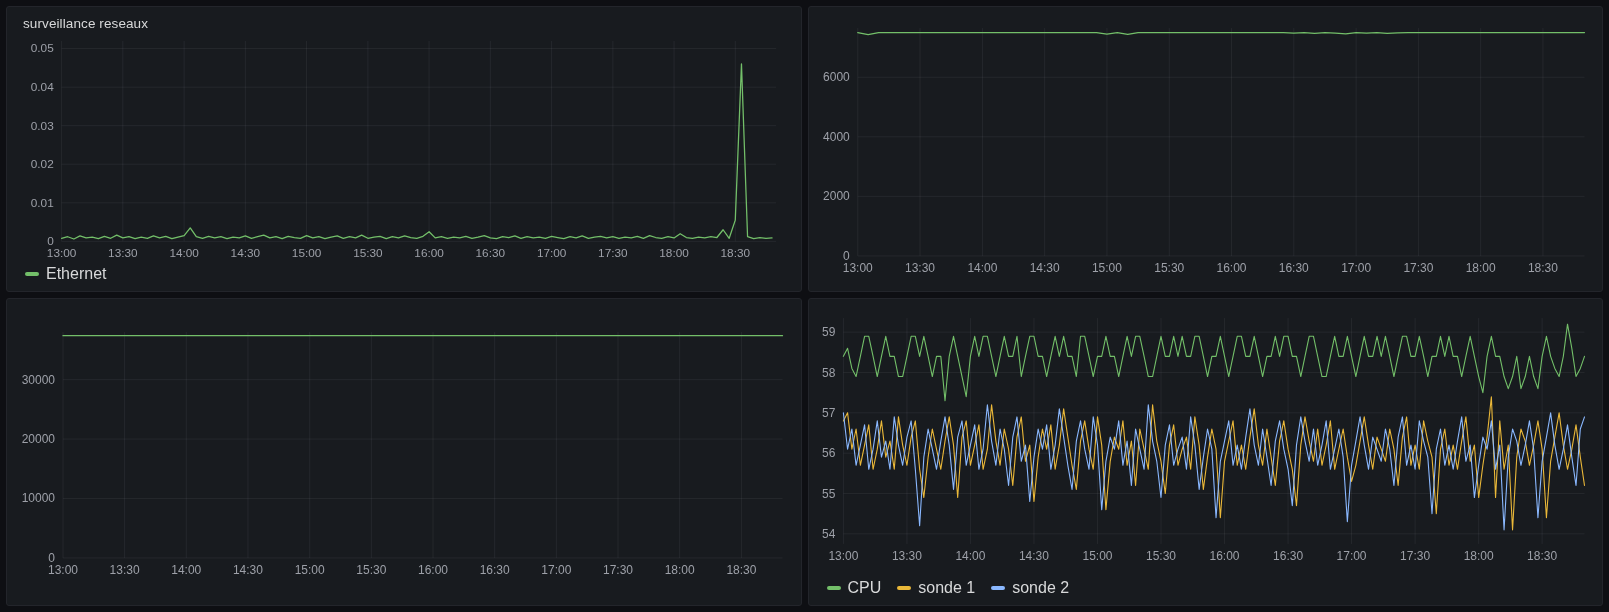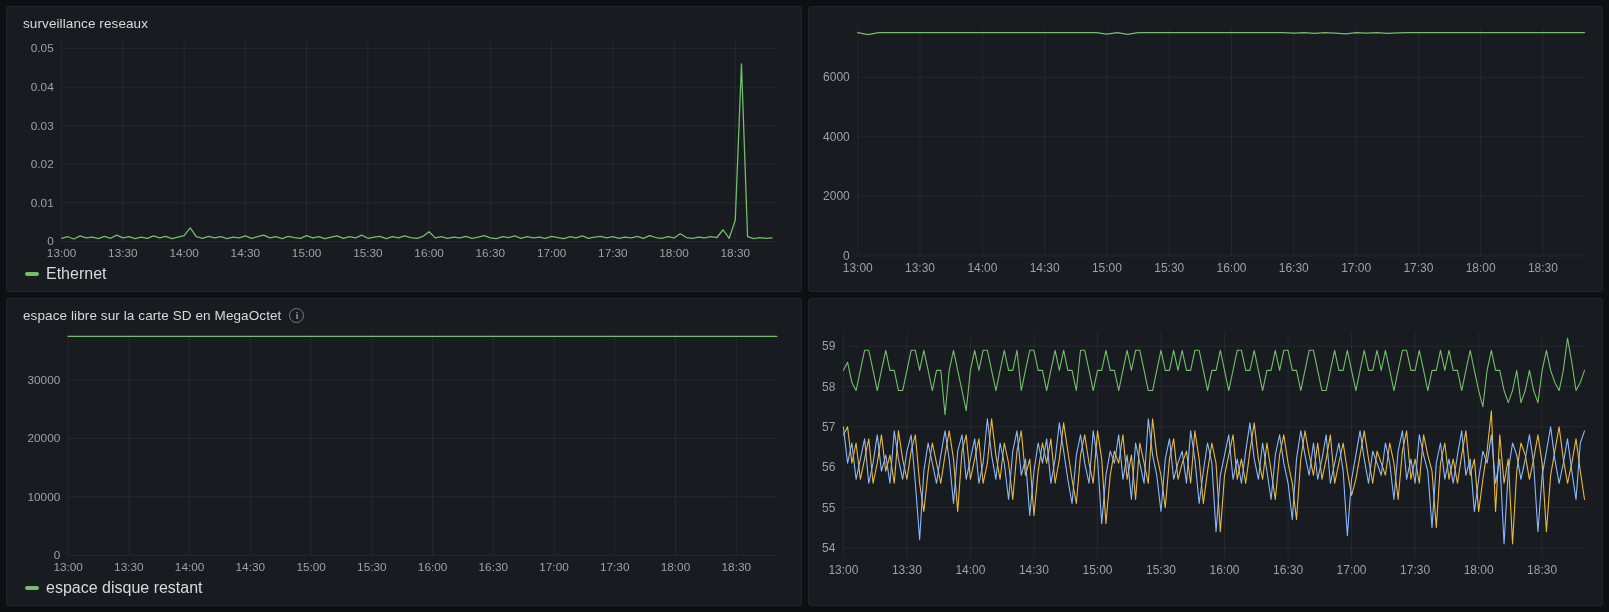--- a/index.html
+++ b/index.html
@@ -151,24 +151,20 @@
           <line x1="40.8" y1="114.8" x2="768" y2="114.8" stroke="rgba(204,204,220,0.08)" stroke-width="1"></line>
           <text x="32.8" y="118.8" text-anchor="end" class="tick">4000</text>
           <line x1="40.8" y1="55.2" x2="768" y2="55.2" stroke="rgba(204,204,220,0.08)" stroke-width="1"></line>
           <text x="32.8" y="59.2" text-anchor="end" class="tick">6000</text>
           <polyline points="40.8,10.5 51.2,12.6 61.6,10.5 72.0,10.5 82.4,10.5 92.7,10.5 103.1,10.5 113.5,10.5 123.9,10.5 134.3,10.5 144.7,10.5 155.1,10.5 165.5,10.5 175.9,10.5 186.2,10.5 196.6,10.5 207.0,10.5 217.4,10.5 227.8,10.5 238.2,10.5 248.6,10.5 259.0,10.5 269.3,10.5 279.7,10.5 290.1,12.0 300.5,10.5 310.9,12.3 321.3,10.5 331.7,10.5 342.1,10.5 352.5,10.5 362.8,10.5 373.2,10.5 383.6,10.5 394.0,10.5 404.4,10.5 414.8,10.5 425.2,10.5 435.6,10.5 446.0,10.5 456.3,10.5 466.7,10.5 477.1,11.1 487.5,10.5 497.9,11.4 508.3,10.5 518.7,11.1 529.1,11.7 539.5,10.5 549.8,11.1 560.2,10.5 570.6,11.4 581.0,10.8 591.4,10.5 601.8,10.5 612.2,10.5 622.6,10.5 632.9,10.5 643.3,10.5 653.7,10.5 664.1,10.5 674.5,10.5 684.9,10.5 695.3,10.5 705.7,10.5 716.1,10.5 726.4,10.5 736.8,10.5 747.2,10.5 757.6,10.5 768.0,10.5" fill="none" stroke="#73bf69" stroke-width="1.3" stroke-linejoin="round" stroke-linecap="round"></polyline>
         </svg>
     </div>
   </div>
 
   <div class="panel">
-    <div class="panel-header">
-      <span class="panel-title">espace libre sur la carte SD en MegaOctet</span>
-      <span class="info-icon"></span>
-    </div>
     <div class="chart-area">
       <svg class="chart" viewBox="0 0 778 252">
           <line x1="48.0" y1="6" x2="48.0" y2="232" stroke="rgba(204,204,220,0.08)" stroke-width="1"></line>
           <text x="48.0" y="248" text-anchor="middle" class="tick">13:00</text>
           <line x1="109.7" y1="6" x2="109.7" y2="232" stroke="rgba(204,204,220,0.08)" stroke-width="1"></line>
           <text x="109.7" y="248" text-anchor="middle" class="tick">13:30</text>
           <line x1="171.4" y1="6" x2="171.4" y2="232" stroke="rgba(204,204,220,0.08)" stroke-width="1"></line>
           <text x="171.4" y="248" text-anchor="middle" class="tick">14:00</text>
           <line x1="233.1" y1="6" x2="233.1" y2="232" stroke="rgba(204,204,220,0.08)" stroke-width="1"></line>
           <text x="233.1" y="248" text-anchor="middle" class="tick">14:30</text>
@@ -191,26 +187,20 @@
           <line x1="48" y1="232.0" x2="768" y2="232.0" stroke="rgba(204,204,220,0.08)" stroke-width="1"></line>
           <text x="40" y="236.0" text-anchor="end" class="tick">0</text>
           <line x1="48" y1="172.5" x2="768" y2="172.5" stroke="rgba(204,204,220,0.08)" stroke-width="1"></line>
           <text x="40" y="176.5" text-anchor="end" class="tick">10000</text>
           <line x1="48" y1="113.1" x2="768" y2="113.1" stroke="rgba(204,204,220,0.08)" stroke-width="1"></line>
           <text x="40" y="117.1" text-anchor="end" class="tick">20000</text>
           <line x1="48" y1="53.6" x2="768" y2="53.6" stroke="rgba(204,204,220,0.08)" stroke-width="1"></line>
           <text x="40" y="57.6" text-anchor="end" class="tick">30000</text>
           <polyline points="48.0,9.6 68.6,9.6 89.1,9.6 109.7,9.6 130.3,9.6 150.9,9.6 171.4,9.6 192.0,9.6 212.6,9.6 233.1,9.6 253.7,9.6 274.3,9.6 294.9,9.6 315.4,9.6 336.0,9.6 356.6,9.6 377.1,9.6 397.7,9.6 418.3,9.6 438.9,9.6 459.4,9.6 480.0,9.6 500.6,9.6 521.1,9.6 541.7,9.6 562.3,9.6 582.9,9.6 603.4,9.6 624.0,9.6 644.6,9.6 665.1,9.6 685.7,9.6 706.3,9.6 726.9,9.6 747.4,9.6 768.0,9.6" fill="none" stroke="#73bf69" stroke-width="1.3" stroke-linejoin="round" stroke-linecap="round"></polyline>
         </svg>
-    </div>
-    <div class="legend">
-      <span class="legend-item">
-        <span class="swatch" style="background: rgb(115, 191, 105);"></span>
-        <span>espace disque restant</span>
-      </span>
     </div>
   </div>
 
   <div class="panel">
     <div class="chart-area">
       <svg class="chart" viewBox="0 0 778 252">
           <line x1="26.4" y1="6" x2="26.4" y2="232" stroke="rgba(204,204,220,0.08)" stroke-width="1"></line>
           <text x="26.4" y="248" text-anchor="middle" class="tick">13:00</text>
           <line x1="90.0" y1="6" x2="90.0" y2="232" stroke="rgba(204,204,220,0.08)" stroke-width="1"></line>
           <text x="90.0" y="248" text-anchor="middle" class="tick">13:30</text>
@@ -244,15 +234,29 @@
           <text x="18.4" y="104.8" text-anchor="end" class="tick">57</text>
           <line x1="26.4" y1="60.5" x2="768" y2="60.5" stroke="rgba(204,204,220,0.08)" stroke-width="1"></line>
           <text x="18.4" y="64.5" text-anchor="end" class="tick">58</text>
           <line x1="26.4" y1="20.1" x2="768" y2="20.1" stroke="rgba(204,204,220,0.08)" stroke-width="1"></line>
           <text x="18.4" y="24.1" text-anchor="end" class="tick">59</text>
           <polyline points="26.4,108.9 30.6,100.8 34.9,137.2 39.1,117.0 43.4,153.3 47.6,133.1 51.8,112.9 56.1,157.3 60.3,137.2 64.5,108.9 68.8,145.2 73.0,129.1 77.3,157.3 81.5,104.9 85.7,133.1 90.0,153.3 94.2,125.1 98.4,108.9 102.7,157.3 106.9,185.6 111.2,145.2 115.4,117.0 119.6,137.2 123.9,157.3 128.1,129.1 132.3,104.9 136.6,133.1 140.8,185.6 145.1,125.1 149.3,108.9 153.5,153.3 157.8,133.1 162.0,112.9 166.2,157.3 170.5,137.2 174.7,92.8 179.0,129.1 183.2,153.3 187.4,117.0 191.7,137.2 195.9,173.5 200.1,125.1 204.4,104.9 208.6,149.3 212.9,133.1 217.1,189.6 221.3,145.2 225.6,117.0 229.8,137.2 234.0,112.9 238.3,157.3 242.5,133.1 246.8,96.8 251.0,125.1 255.2,153.3 259.5,177.5 263.7,129.1 267.9,108.9 272.2,137.2 276.4,157.3 280.7,104.9 284.9,133.1 289.1,197.7 293.4,149.3 297.6,125.1 301.9,137.2 306.1,108.9 310.3,153.3 314.6,129.1 318.8,173.5 323.0,117.0 327.3,137.2 331.5,157.3 335.8,92.8 340.0,129.1 344.2,149.3 348.5,181.6 352.7,133.1 356.9,112.9 361.2,153.3 365.4,137.2 369.7,125.1 373.9,157.3 378.1,104.9 382.4,133.1 386.6,177.5 390.8,145.2 395.1,117.0 399.3,137.2 403.6,205.8 407.8,149.3 412.0,129.1 416.3,108.9 420.5,153.3 424.7,133.1 429.0,157.3 433.2,125.1 437.5,96.8 441.7,133.1 445.9,153.3 450.2,117.0 454.4,145.2 458.6,173.5 462.9,129.1 467.1,108.9 471.4,137.2 475.6,157.3 479.8,193.7 484.1,133.1 488.3,104.9 492.5,129.1 496.8,149.3 501.0,117.0 505.3,153.3 509.5,133.1 513.7,108.9 518.0,157.3 522.2,137.2 526.5,117.0 530.7,145.2 534.9,169.4 539.2,153.3 543.4,129.1 547.6,104.9 551.9,133.1 556.1,157.3 560.4,125.1 564.6,137.2 568.8,149.3 573.1,117.0 577.3,137.2 581.5,173.5 585.8,125.1 590.0,104.9 594.3,153.3 598.5,133.1 602.7,157.3 607.0,108.9 611.2,129.1 615.4,145.2 619.7,201.7 623.9,137.2 628.2,117.0 632.4,153.3 636.6,133.1 640.9,157.3 645.1,129.1 649.3,104.9 653.6,149.3 657.8,133.1 662.1,185.6 666.3,153.3 670.5,125.1 674.8,84.7 679.0,185.6 683.2,108.9 687.5,157.3 691.7,133.1 696.0,217.9 700.2,145.2 704.4,117.0 708.7,129.1 712.9,153.3 717.1,133.1 721.4,108.9 725.6,137.2 729.9,205.8 734.1,149.3 738.3,125.1 742.6,100.8 746.8,133.1 751.0,157.3 755.3,137.2 759.5,112.9 763.8,145.2 768.0,173.5" fill="none" stroke="#eab839" stroke-width="1.1" stroke-linejoin="round" stroke-linecap="round"></polyline>
           <polyline points="26.4,100.8 30.6,137.2 34.9,117.0 39.1,153.3 43.4,133.1 47.6,112.9 51.8,157.3 56.1,137.2 60.3,108.9 64.5,145.2 68.8,129.1 73.0,157.3 77.3,104.9 81.5,133.1 85.7,153.3 90.0,125.1 94.2,108.9 98.4,157.3 102.7,213.8 106.9,145.2 111.2,117.0 115.4,137.2 119.6,157.3 123.9,129.1 128.1,104.9 132.3,133.1 136.6,177.5 140.8,125.1 145.1,108.9 149.3,153.3 153.5,133.1 157.8,112.9 162.0,157.3 166.2,137.2 170.5,92.8 174.7,129.1 179.0,153.3 183.2,117.0 187.4,137.2 191.7,173.5 195.9,125.1 200.1,104.9 204.4,149.3 208.6,133.1 212.9,189.6 217.1,145.2 221.3,117.0 225.6,137.2 229.8,112.9 234.0,157.3 238.3,133.1 242.5,96.8 246.8,125.1 251.0,153.3 255.2,177.5 259.5,129.1 263.7,108.9 267.9,137.2 272.2,157.3 276.4,104.9 280.7,133.1 284.9,197.7 289.1,149.3 293.4,125.1 297.6,137.2 301.9,108.9 306.1,153.3 310.3,129.1 314.6,173.5 318.8,117.0 323.0,137.2 327.3,157.3 331.5,92.8 335.8,129.1 340.0,149.3 344.2,185.6 348.5,133.1 352.7,112.9 356.9,153.3 361.2,137.2 365.4,125.1 369.7,157.3 373.9,104.9 378.1,133.1 382.4,177.5 386.6,145.2 390.8,117.0 395.1,137.2 399.3,205.8 403.6,149.3 407.8,129.1 412.0,108.9 416.3,153.3 420.5,133.1 424.7,157.3 429.0,125.1 433.2,96.8 437.5,133.1 441.7,153.3 445.9,117.0 450.2,145.2 454.4,173.5 458.6,129.1 462.9,108.9 467.1,137.2 471.4,157.3 475.6,193.7 479.8,133.1 484.1,104.9 488.3,129.1 492.5,149.3 496.8,117.0 501.0,153.3 505.3,133.1 509.5,108.9 513.7,157.3 518.0,137.2 522.2,117.0 526.5,145.2 530.7,209.8 534.9,153.3 539.2,129.1 543.4,104.9 547.6,133.1 551.9,157.3 556.1,125.1 560.4,137.2 564.6,149.3 568.8,117.0 573.1,137.2 577.3,173.5 581.5,125.1 585.8,104.9 590.0,153.3 594.3,133.1 598.5,157.3 602.7,108.9 607.0,129.1 611.2,145.2 615.4,201.7 619.7,137.2 623.9,117.0 628.2,153.3 632.4,133.1 636.6,157.3 640.9,129.1 645.1,104.9 649.3,149.3 653.6,133.1 657.8,185.6 662.1,153.3 666.3,125.1 670.5,137.2 674.8,108.9 679.0,157.3 683.2,133.1 687.5,217.9 691.7,145.2 696.0,117.0 700.2,129.1 704.4,153.3 708.7,133.1 712.9,108.9 717.1,137.2 721.4,205.8 725.6,149.3 729.9,125.1 734.1,100.8 738.3,133.1 742.6,157.3 746.8,137.2 751.0,112.9 755.3,145.2 759.5,173.5 763.8,117.0 768.0,104.9" fill="none" stroke="#8ab8ff" stroke-width="1.1" stroke-linejoin="round" stroke-linecap="round"></polyline>
           <polyline points="26.4,44.3 30.6,36.3 34.9,56.4 39.1,64.5 43.4,44.3 47.6,24.2 51.8,24.2 56.1,44.3 60.3,64.5 64.5,44.3 68.8,24.2 73.0,44.3 77.3,44.3 81.5,64.5 85.7,64.5 90.0,44.3 94.2,24.2 98.4,24.2 102.7,44.3 106.9,24.2 111.2,44.3 115.4,64.5 119.6,44.3 123.9,44.3 128.1,88.7 132.3,44.3 136.6,24.2 140.8,44.3 145.1,64.5 149.3,84.7 153.5,44.3 157.8,24.2 162.0,44.3 166.2,24.2 170.5,24.2 174.7,44.3 179.0,64.5 183.2,44.3 187.4,24.2 191.7,44.3 195.9,44.3 200.1,24.2 204.4,64.5 208.6,44.3 212.9,24.2 217.1,24.2 221.3,44.3 225.6,44.3 229.8,64.5 234.0,44.3 238.3,24.2 242.5,44.3 246.8,24.2 251.0,44.3 255.2,44.3 259.5,64.5 263.7,24.2 267.9,24.2 272.2,44.3 276.4,64.5 280.7,44.3 284.9,44.3 289.1,24.2 293.4,44.3 297.6,44.3 301.9,64.5 306.1,44.3 310.3,24.2 314.6,44.3 318.8,24.2 323.0,24.2 327.3,44.3 331.5,64.5 335.8,64.5 340.0,44.3 344.2,24.2 348.5,44.3 352.7,44.3 356.9,24.2 361.2,44.3 365.4,24.2 369.7,44.3 373.9,44.3 378.1,24.2 382.4,24.2 386.6,44.3 390.8,64.5 395.1,44.3 399.3,44.3 403.6,24.2 407.8,44.3 412.0,64.5 416.3,44.3 420.5,24.2 424.7,24.2 429.0,44.3 433.2,44.3 437.5,24.2 441.7,44.3 445.9,64.5 450.2,44.3 454.4,44.3 458.6,24.2 462.9,44.3 467.1,24.2 471.4,24.2 475.6,44.3 479.8,44.3 484.1,64.5 488.3,44.3 492.5,24.2 496.8,24.2 501.0,44.3 505.3,64.5 509.5,64.5 513.7,44.3 518.0,24.2 522.2,44.3 526.5,44.3 530.7,24.2 534.9,44.3 539.2,64.5 543.4,44.3 547.6,24.2 551.9,44.3 556.1,44.3 560.4,24.2 564.6,44.3 568.8,24.2 573.1,44.3 577.3,64.5 581.5,44.3 585.8,24.2 590.0,24.2 594.3,44.3 598.5,44.3 602.7,24.2 607.0,44.3 611.2,64.5 615.4,44.3 619.7,44.3 623.9,24.2 628.2,44.3 632.4,24.2 636.6,44.3 640.9,44.3 645.1,64.5 649.3,44.3 653.6,24.2 657.8,44.3 662.1,64.5 666.3,80.7 670.5,44.3 674.8,24.2 679.0,44.3 683.2,44.3 687.5,64.5 691.7,76.6 696.0,64.5 700.2,44.3 704.4,76.6 708.7,64.5 712.9,44.3 717.1,64.5 721.4,76.6 725.6,44.3 729.9,24.2 734.1,44.3 738.3,56.4 742.6,64.5 746.8,44.3 751.0,12.1 755.3,36.3 759.5,64.5 763.8,56.4 768.0,44.3" fill="none" stroke="#73bf69" stroke-width="1.1" stroke-linejoin="round" stroke-linecap="round"></polyline>
         </svg>
     </div>
+    <div class="legend">
+      <span class="legend-item">
+        <span class="swatch" style="background: rgb(115, 191, 105);"></span>
+        <span>CPU</span>
+      </span>
+      <span class="legend-item">
+        <span class="swatch" style="background: rgb(234, 184, 57);"></span>
+        <span>sonde 1</span>
+      </span>
+      <span class="legend-item">
+        <span class="swatch" style="background: rgb(138, 184, 255);"></span>
+        <span>sonde 2</span>
+      </span>
+    </div>
   </div>
 
 </div>
 
 </body></html>

